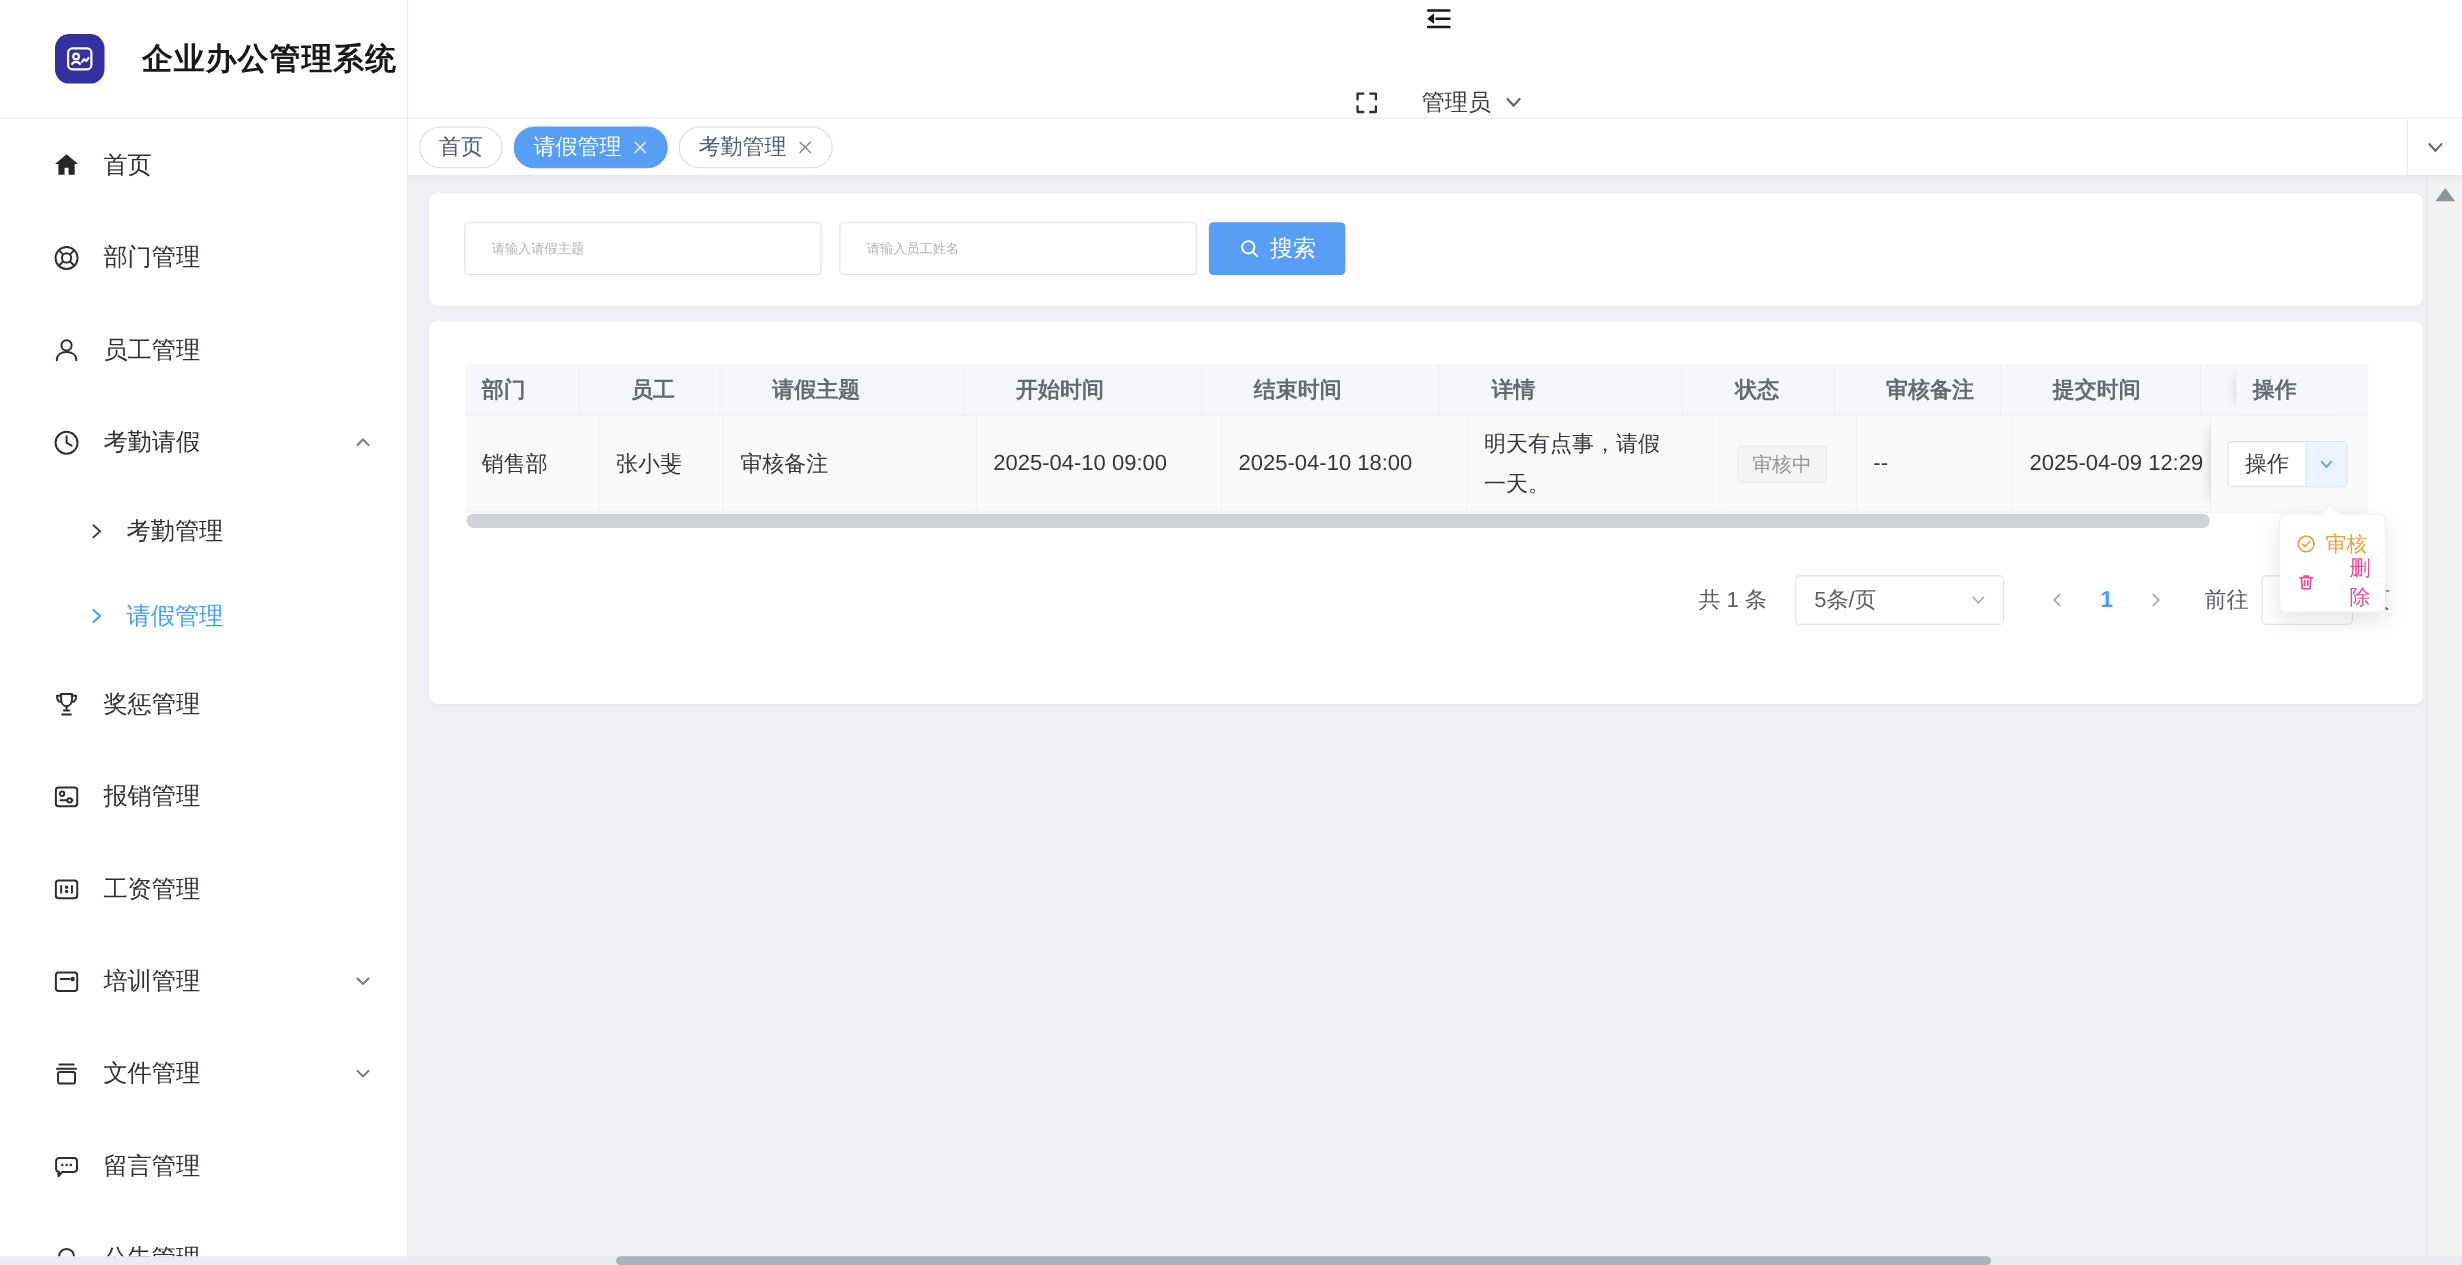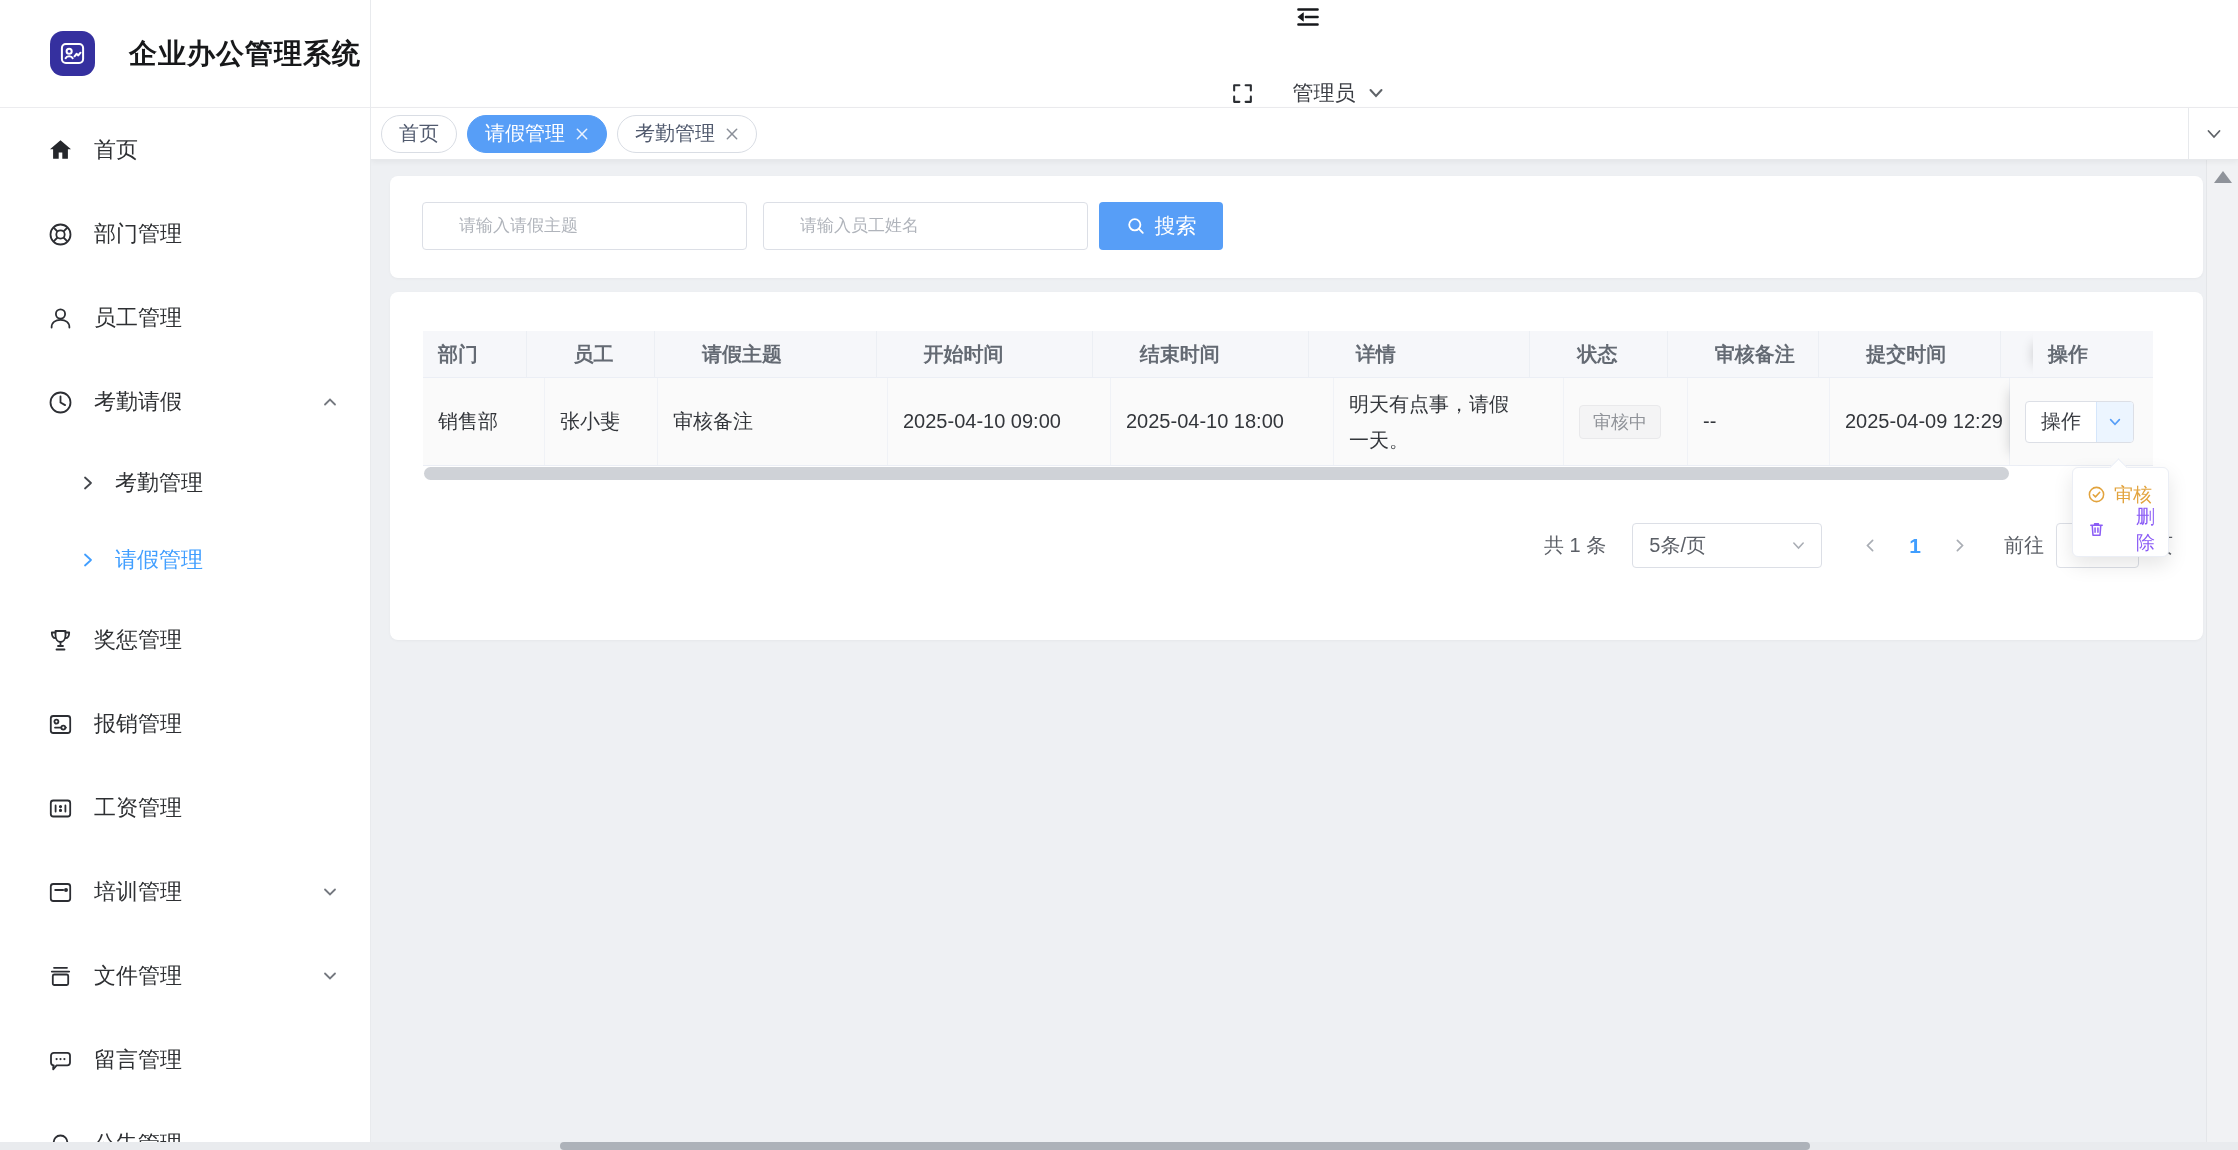--- a/index.html
+++ b/index.html
@@ -51,21 +51,21 @@
   .tab .tab-close { color:#8a8f98; }
   .tab-more { position:absolute; right:0; top:0; width:50px; height:51px; background:#fff;
               border-left:1px solid #e7e9ec; display:flex; align-items:center; justify-content:center;
               color:#5f6368; cursor:pointer; }
 
   
   .content { position:absolute; left:371px; top:160px; width:1835px; height:982px; background:#eef0f3; }
   .card { position:absolute; background:#fff; border-radius:8px; box-shadow:0 1px 3px rgba(0,0,0,.04); }
   .search-card { left:19px; top:16px; width:1813px; height:102px; }
   .s-input { position:absolute; top:26px; height:48px; width:325px; border:1px solid #dcdfe6;
-             border-radius:4px; padding:0 36px; font-size:17px; color:#303133; outline:none;
+             border-radius:4px; padding:0 24px; font-size:12px; color:#303133; outline:none;
              font-family:inherit; background:#fff; }
   .s-input::placeholder { color:#b0b4bb; }
   .inp1 { left:32px; } .inp2 { left:373px; }
   .search-btn { position:absolute; left:709px; top:26px; width:124px; height:48px; background:#579ef7;
                 border:none; border-radius:4px; color:#fff; font-size:21px; font-family:inherit;
                 display:flex; align-items:center; justify-content:center; gap:9px; cursor:pointer; }
 
   .table-card { left:19px; top:132px; width:1813px; height:348px; }
   .table { position:absolute; left:33px; top:39px; width:1730px; }
   .thead { display:flex; height:47px; background:#f6f7fa; border-bottom:1px solid #ebeef5;gap:32px; }
@@ -105,21 +105,21 @@
   
   .dropdown-popup { position:absolute; left:2072px; top:467px; width:97px; background:#fff;
                     border:1px solid #ebeef5; border-radius:6px; box-shadow:0 8px 20px rgba(0,0,0,.10);
                     padding:9px 0; z-index:30; }
   .dropdown-popup::before { content:""; position:absolute; top:-7px; left:39px; width:12px; height:12px;
                     background:#fff; border-left:1px solid #ebeef5; border-top:1px solid #ebeef5;
                     transform:rotate(45deg); }
   .menu-item { height:35px; display:flex; align-items:center; padding-left:14px; gap:8px;
                font-size:19px; cursor:pointer; }
   .menu-item.review { color:#e2a33d; }
-  .menu-item.delete { color:#8b5cf6;gap:30px; }
+  .menu-item.delete { color:#ec4899;gap:30px; }
 
   
   .vscrollbar { position:absolute; left:2206px; top:160px; width:32px; height:982px;
                 background:#f1f2f4; border-left:1px solid #e4e6e9; z-index:4; }
   .vscroll-arrow { width:0; height:0; border-left:9px solid transparent; border-right:9px solid transparent;
                    border-bottom:12px solid #8f939a; margin:11px auto 0; }
   .page-hscrollbar { position:absolute; left:0; top:1142px; width:2238px; height:8px; background:#e9ebee; }
   .page-hthumb { position:absolute; left:560px; top:0; width:1250px; height:8px;
                  background:#adb2b9; border-radius:4px; }
 </style>

